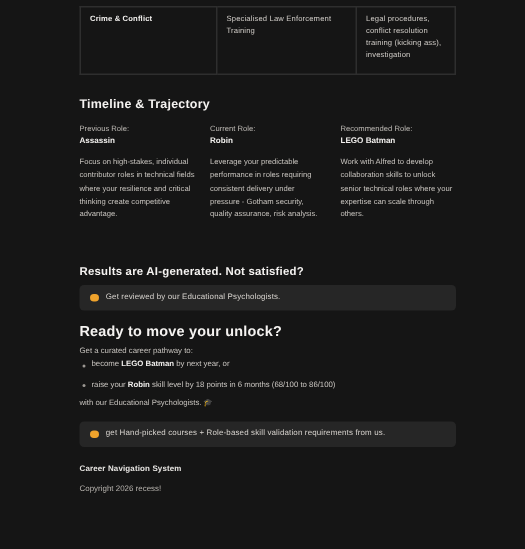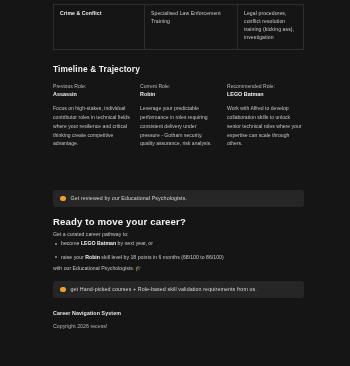--- a/index.html
+++ b/index.html
@@ -207,27 +207,28 @@
       <div class="tl-role">Robin</div>
       <div class="tl-desc">Leverage your predictable performance in roles requiring consistent delivery under pressure - Gotham security, quality assurance, risk analysis.</div>
     </div>
     <div class="tl-col">
       <div class="tl-label">Recommended Role:</div>
       <div class="tl-role">LEGO Batman</div>
       <div class="tl-desc">Work with Alfred to develop collaboration skills to unlock senior technical roles where your expertise can scale through others.</div>
     </div>
   </div>
 
+  <div class="section-title" id="ai-note-title">Results are AI-generated. Not satisfied?</div>
 
   <div class="callout" id="callout-review">
     <span class="dot"></span>
     <span class="callout-text">Get reviewed by our Educational Psychologists.</span>
   </div>
 
-  <div class="section-title" id="career-title">Ready to move your career?</div>
+  <div class="section-title" id="career-title">Ready to move your unlock?</div>
   <div class="career-lead">Get a curated career pathway to:</div>
 
   <ul class="bullets">
     <li><span>become </span><b>LEGO Batman</b><span> by next year, or</span></li>
     <li><span>raise your </span><b>Robin</b><span> skill level by 18 points in 6 months (68/100 to 86/100)</span></li>
   </ul>
 
   <div class="with-psych">
     <span>with our Educational Psychologists.</span>
     <span class="emoji">🎓</span>

